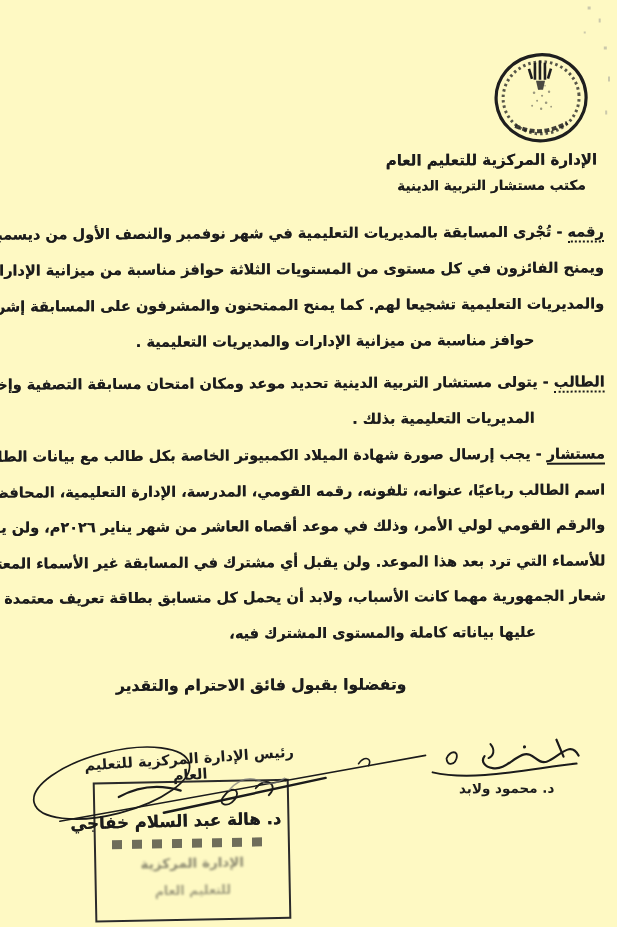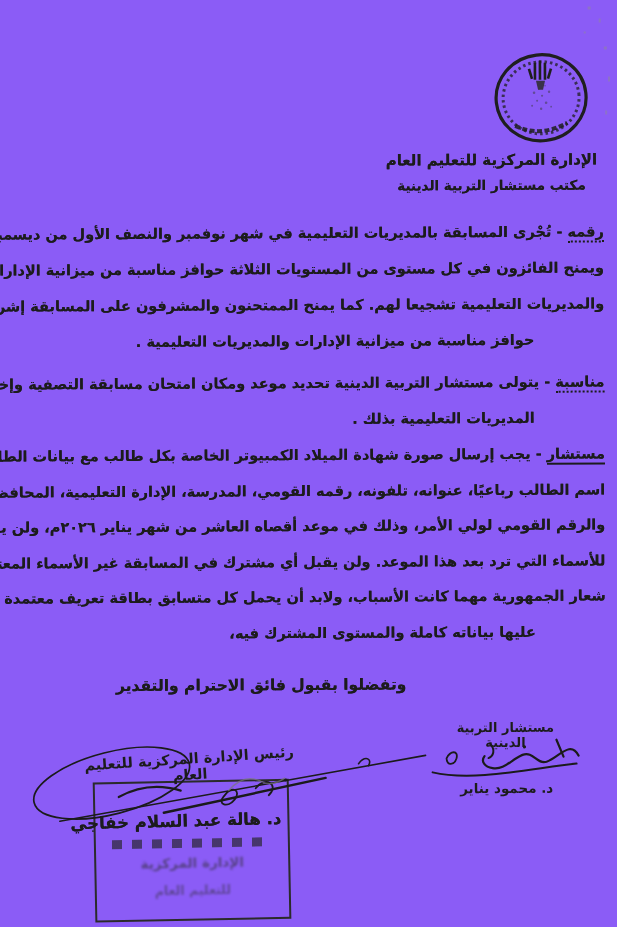--- a/index.html
+++ b/index.html
@@ -1,17 +1,17 @@
 <!DOCTYPE html>
 <html lang="ar" dir="rtl"><head>
 <meta charset="utf-8">
 <style>
   html,body{margin:0;padding:0;background:#ffffff;}
   .page{
-    position:relative;width:617px;height:927px;background:#8b5cf6;
+    position:relative;width:617px;height:927px;background:#fef9c3;
     overflow:hidden;direction:rtl;
     font-family:"DejaVu Sans",sans-serif;color:#1c1c1c;
   }
   .content{position:absolute;inset:0;transform:rotate(-0.3deg);transform-origin:50% 50%;}
   .hdr{
     position:absolute;right:8px;text-align:center;font-weight:700;
     text-shadow:0 0 .5px rgba(25,25,25,.85);
   }
   .hdr-org{top:152px;width:232px;font-size:15px;}
   .hdr-office{top:178px;width:232px;font-size:13.5px;}
@@ -113,47 +113,46 @@
     <div class="hdr hdr-office">مكتب مستشار التربية الدينية</div>
 
     <div class="bodyline" style="top:220px;">
       <span class="lbl">رقمه</span><span> - تُجْرى المسابقة بالمديريات التعليمية في شهر نوفمبر والنصف الأول من ديسمبر ٢٠٢٥م .</span>
     </div>
     <div class="bodyline" style="top:256px;">ويمنح الفائزون في كل مستوى من المستويات الثلاثة حوافز مناسبة من ميزانية الإدارات</div>
     <div class="bodyline" style="top:292px;">والمديريات التعليمية تشجيعا لهم. كما يمنح الممتحنون والمشرفون على المسابقة إشرافًا فعليًا</div>
     <div class="bodyline short" style="top:328px;">حوافز مناسبة من ميزانية الإدارات والمديريات التعليمية .</div>
 
     <div class="bodyline" style="top:370px;">
-      <span class="lbl">مناسبة</span><span> - يتولى مستشار التربية الدينية تحديد موعد ومكان امتحان مسابقة التصفية وإخطار</span>
+      <span class="lbl">الطالب</span><span> - يتولى مستشار التربية الدينية تحديد موعد ومكان امتحان مسابقة التصفية وإخطار</span>
     </div>
     <div class="bodyline short" style="top:406px;">المديريات التعليمية بذلك .</div>
 
     <div class="bodyline" style="top:442px;">
       <span class="lbl solid">مستشار</span><span> - يجب إرسال صورة شهادة الميلاد الكمبيوتر الخاصة بكل طالب مع بيانات الطالب، وهي:</span>
     </div>
     <div class="bodyline" style="top:478px;">اسم الطالب رباعيًا، عنوانه، تلفونه، رقمه القومي، المدرسة، الإدارة التعليمية، المحافظة،</div>
     <div class="bodyline" style="top:513px;">والرقم القومي لولي الأمر، وذلك في موعد أقصاه العاشر من شهر يناير ٢٠٢٦م، ولن يلتفت</div>
     <div class="bodyline" style="top:549px;">للأسماء التي ترد بعد هذا الموعد. ولن يقبل أي مشترك في المسابقة غير الأسماء المعتمدة بخاتم</div>
     <div class="bodyline" style="top:584px;">شعار الجمهورية مهما كانت الأسباب، ولابد أن يحمل كل متسابق بطاقة تعريف معتمدة مسجلًا</div>
     <div class="bodyline short" style="top:620px;">عليها بياناته كاملة والمستوى المشترك فيه،</div>
 
     <div class="closing">وتفضلوا بقبول فائق الاحترام والتقدير</div>
 
-    <div class="sig-title-right">مستشار التربية الدينية</div>
     <div class="sig-svg-right">
       <svg viewBox="0 0 185 55" width="185" height="55" fill="none" stroke="#1b1b1b" stroke-linecap="round">
         <path d="M172 24 c-8 -16 -20 2 -32 6 c-10 3 -13 -11 -24 -7 c-12 5 -18 15 -30 13 c-8 -1 -12 -7 -8 -12" stroke-width="2.2"></path>
         <path d="M26 40 C 68 50 128 36 170 32" stroke-width="2"></path>
         <path d="M150 8 l7 17" stroke-width="2.2"></path>
         <path d="M84 12 c5 6 3 12 -2 14" stroke-width="2"></path>
         <circle cx="118" cy="15" r="1.6" fill="#1b1b1b" stroke="none"></circle>
         <path d="M40 26 c4 -8 12 -8 10 0 c-2 7 -10 8 -10 0 z" stroke-width="1.8"></path>
       </svg>
     </div>
-    <div class="sig-name-right">د. محمود يناير</div>
+    <div class="sig-name-right">د. محمود ولابد</div>
 
     <div class="sig-title-left">رئيس الإدارة المركزية للتعليم العام</div>
 
     <div class="stamp-rect">
       <div class="stamp-dashes"></div>
       <div class="stamp-faint l1">الإدارة المركزية</div>
       <div class="stamp-faint l2">للتعليم العام</div>
     </div>
 
     <div class="scribble-left">

